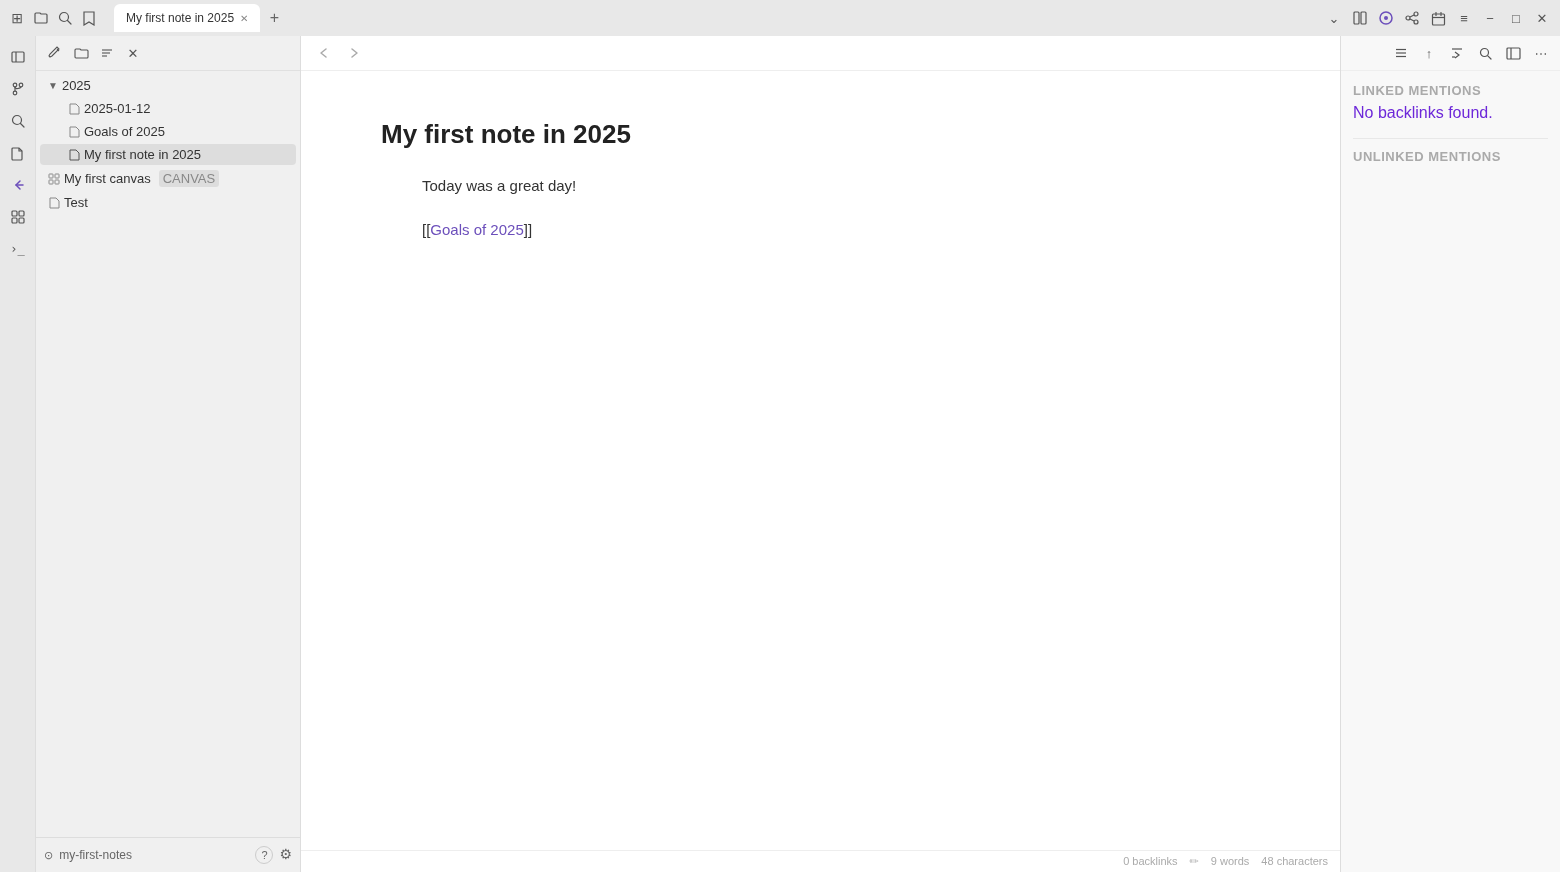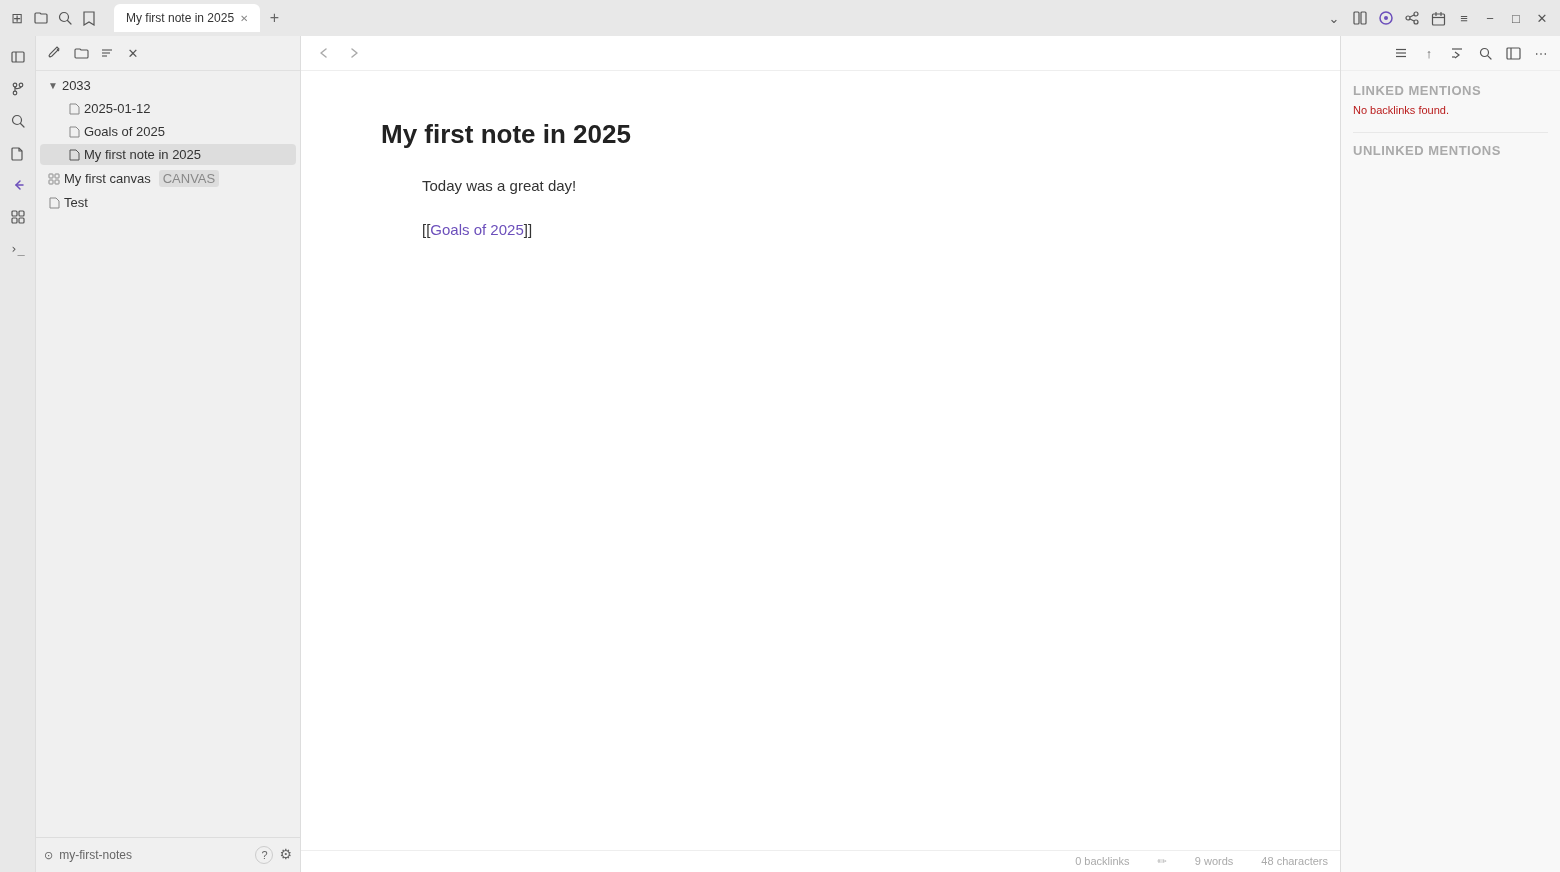--- a/index.html
+++ b/index.html
@@ -38,29 +38,29 @@
 
     
     .content-area { flex: 1; display: flex; flex-direction: column; background: #fff; }
     .content-toolbar { display: flex; align-items: center; padding: 6px 12px; gap: 8px; border-bottom: 1px solid #eee; }
     .nav-btn { width: 22px; height: 22px; display: flex; align-items: center; justify-content: center; color: #aaa; font-size: 14px; cursor: pointer; }
     .nav-btn.active { color: #555; }
     .content-main { flex: 1; overflow-y: auto; padding: 48px 80px; }
     .note-title { font-size: 26px; font-weight: 600; color: #222; margin-bottom: 24px; }
     .note-body { font-size: 15px; color: #333; line-height: 1.6; margin-left: 41px; }
     .note-link { color: #6c4fbb; text-decoration: none; }
-    .content-footer { padding: 4px 12px; border-top: 1px solid #eee; display: flex; justify-content: flex-end; gap: 28px; color: #aaa; font-size: 11px; }
+    .content-footer { padding: 4px 12px; border-top: 1px solid #eee; display: flex; justify-content: flex-end; gap: 12px; color: #aaa; font-size: 11px; }
 
     
     .right-panel { width: 220px; background: #f8f8f8; border-left: 1px solid #ddd; display: flex; flex-direction: column; flex-shrink: 0; }
     .right-panel-toolbar { display: flex; align-items: center; justify-content: flex-end; padding: 6px 8px; gap: 6px; border-bottom: 1px solid #eee; }
     .rp-icon { width: 22px; height: 22px; display: flex; align-items: center; justify-content: center; color: #555; font-size: 13px; cursor: pointer; }
     .right-panel-content { padding: 12px; }
     .rp-section-title { font-size: 13px; font-weight: 600; color: #aaa; text-transform: uppercase; letter-spacing: 0.5px; margin-bottom: 6px; }
-    .rp-no-backlinks { font-size: 11px; color: #b91c1c; margin-bottom: 16px; }
+    .rp-no-backlinks { font-size: 16px; color: #6d28d9; margin-bottom: 16px; }
     .rp-divider { border: none; border-top: 1px solid #e8e8e8; margin: 10px 0; }
   </style>
 </head>
 <body>
 
 <div class="title-bar">
   <div class="title-bar-left">
     <div class="title-bar-icon">⊞</div>
     <div class="title-bar-icon">
       <svg width="16" height="16" viewBox="0 0 16 16" fill="none">
@@ -191,21 +191,21 @@
             <line x1="2" y1="10" x2="7" y2="10" stroke="#555" stroke-width="1.1"></line>
           </svg>
       </div>
       <div class="sidebar-tool-icon">✕</div>
     </div>
 
     <div class="sidebar-nav">
 
       <div class="sidebar-item">
         <span style="font-size:10px; color:#666;">▼</span>
-        <span>2033</span>
+        <span>2025</span>
       </div>
 
       <div class="sidebar-item">
         <span class="indent"></span>
         <svg width="12" height="12" viewBox="0 0 12 12" fill="none">
             <path d="M2 1h6l3 3v7H2V1z" stroke="#888" stroke-width="1" fill="none"></path>
           </svg>
         <span>2025-01-12</span>
       </div>
 

